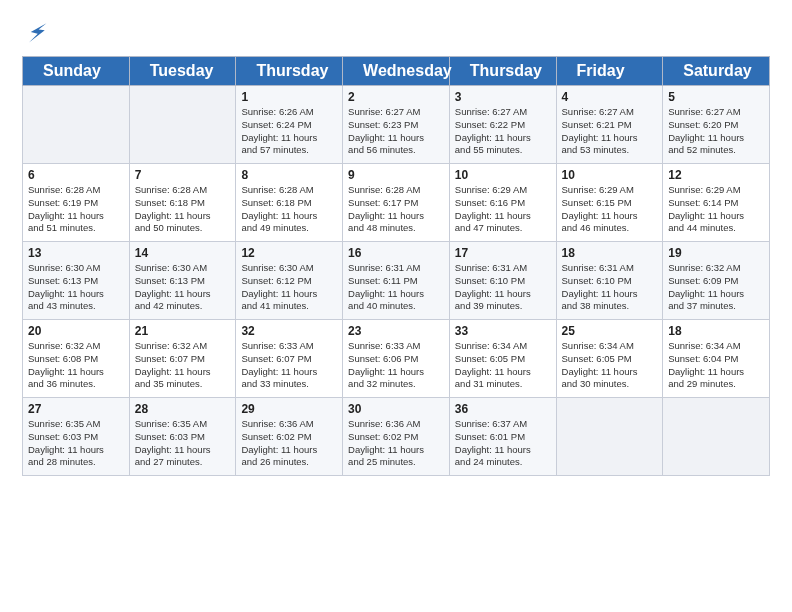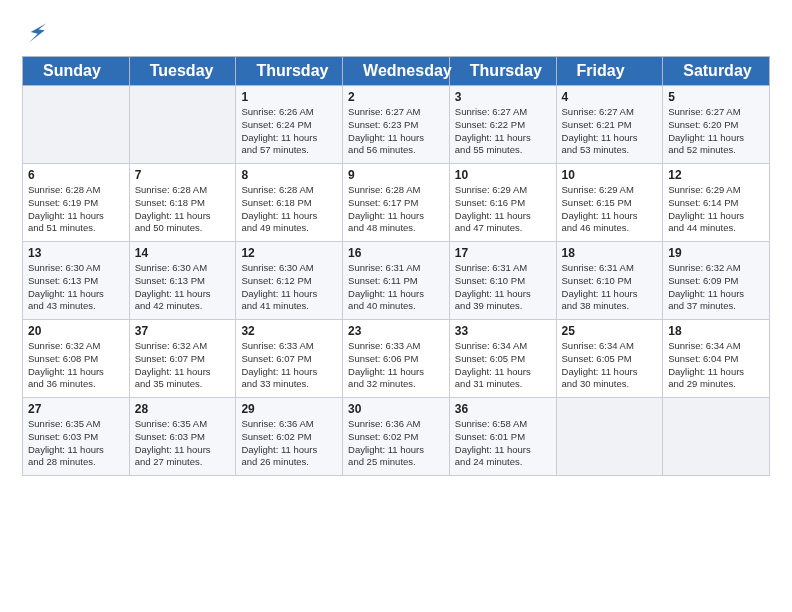--- a/index.html
+++ b/index.html
@@ -285,21 +285,21 @@
         </tr>
         <tr>
           <td>
             <span class="day-num">20</span>
             <div class="day-info" style="white-space: pre-line;">Sunrise: 6:32 AM
 Sunset: 6:08 PM
 Daylight: 11 hours
 and 36 minutes.</div>
           </td>
           <td>
-            <span class="day-num">37</span>
+            <span class="day-num">21</span>
             <div class="day-info" style="white-space: pre-line;">Sunrise: 6:32 AM
 Sunset: 6:07 PM
 Daylight: 11 hours
 and 35 minutes.</div>
           </td>
           <td>
             <span class="day-num">32</span>
             <div class="day-info" style="white-space: pre-line;">Sunrise: 6:33 AM
 Sunset: 6:07 PM
 Daylight: 11 hours
@@ -358,21 +358,21 @@
           </td>
           <td>
             <span class="day-num">30</span>
             <div class="day-info" style="white-space: pre-line;">Sunrise: 6:36 AM
 Sunset: 6:02 PM
 Daylight: 11 hours
 and 25 minutes.</div>
           </td>
           <td>
             <span class="day-num">36</span>
-            <div class="day-info" style="white-space: pre-line;">Sunrise: 6:58 AM
+            <div class="day-info" style="white-space: pre-line;">Sunrise: 6:37 AM
 Sunset: 6:01 PM
 Daylight: 11 hours
 and 24 minutes.</div>
           </td>
           <td class="empty-cell"></td>
           <td class="empty-cell"></td>
         </tr>
       </tbody>
   </table>
 </div>

